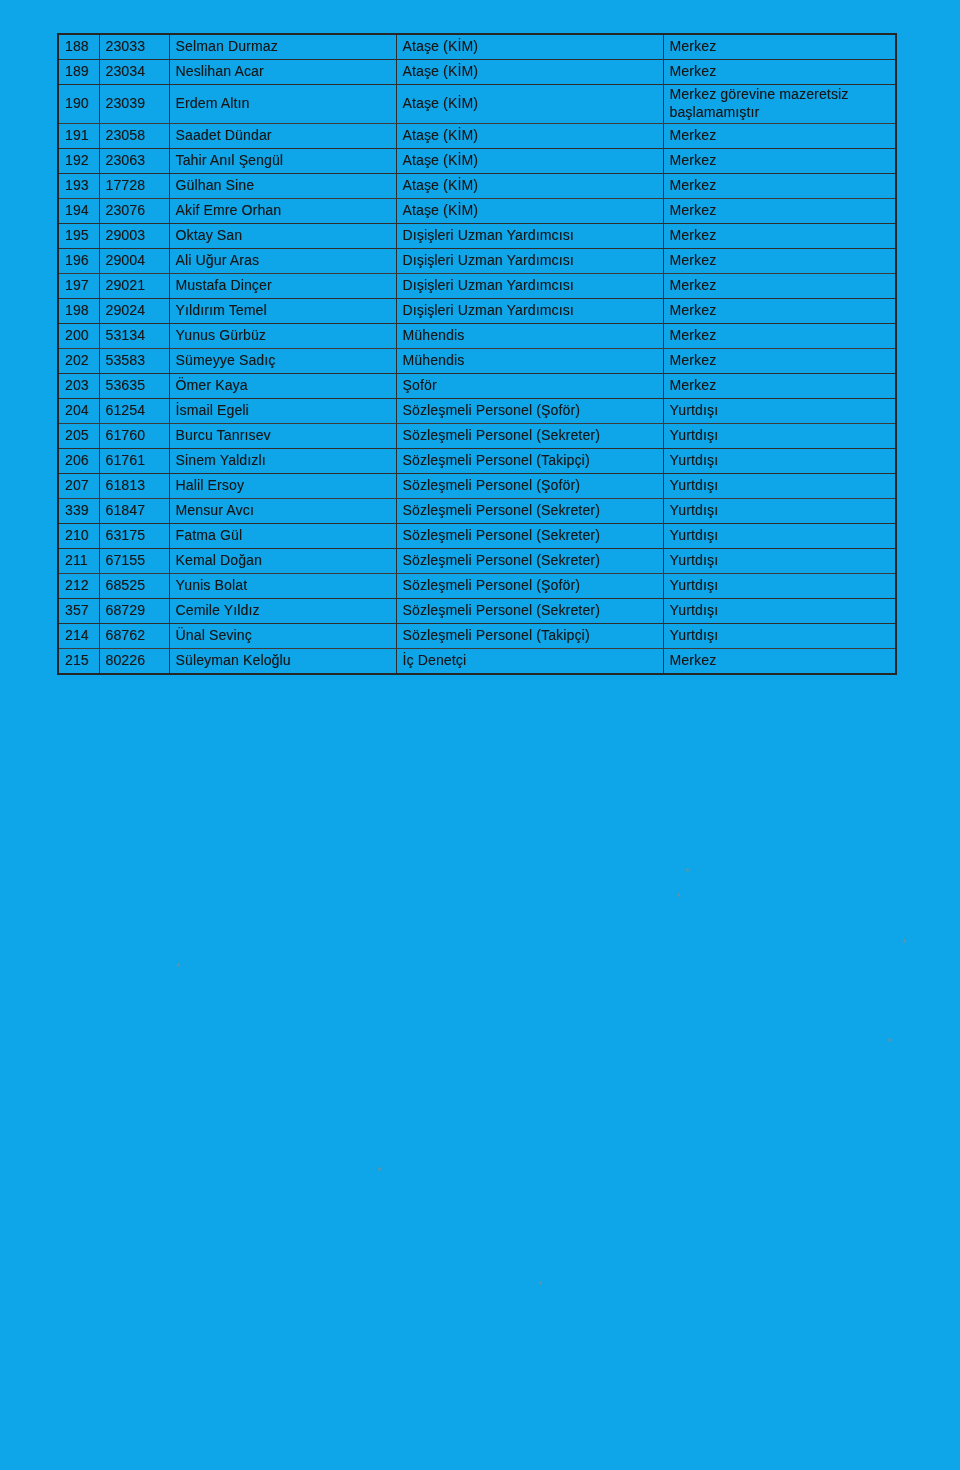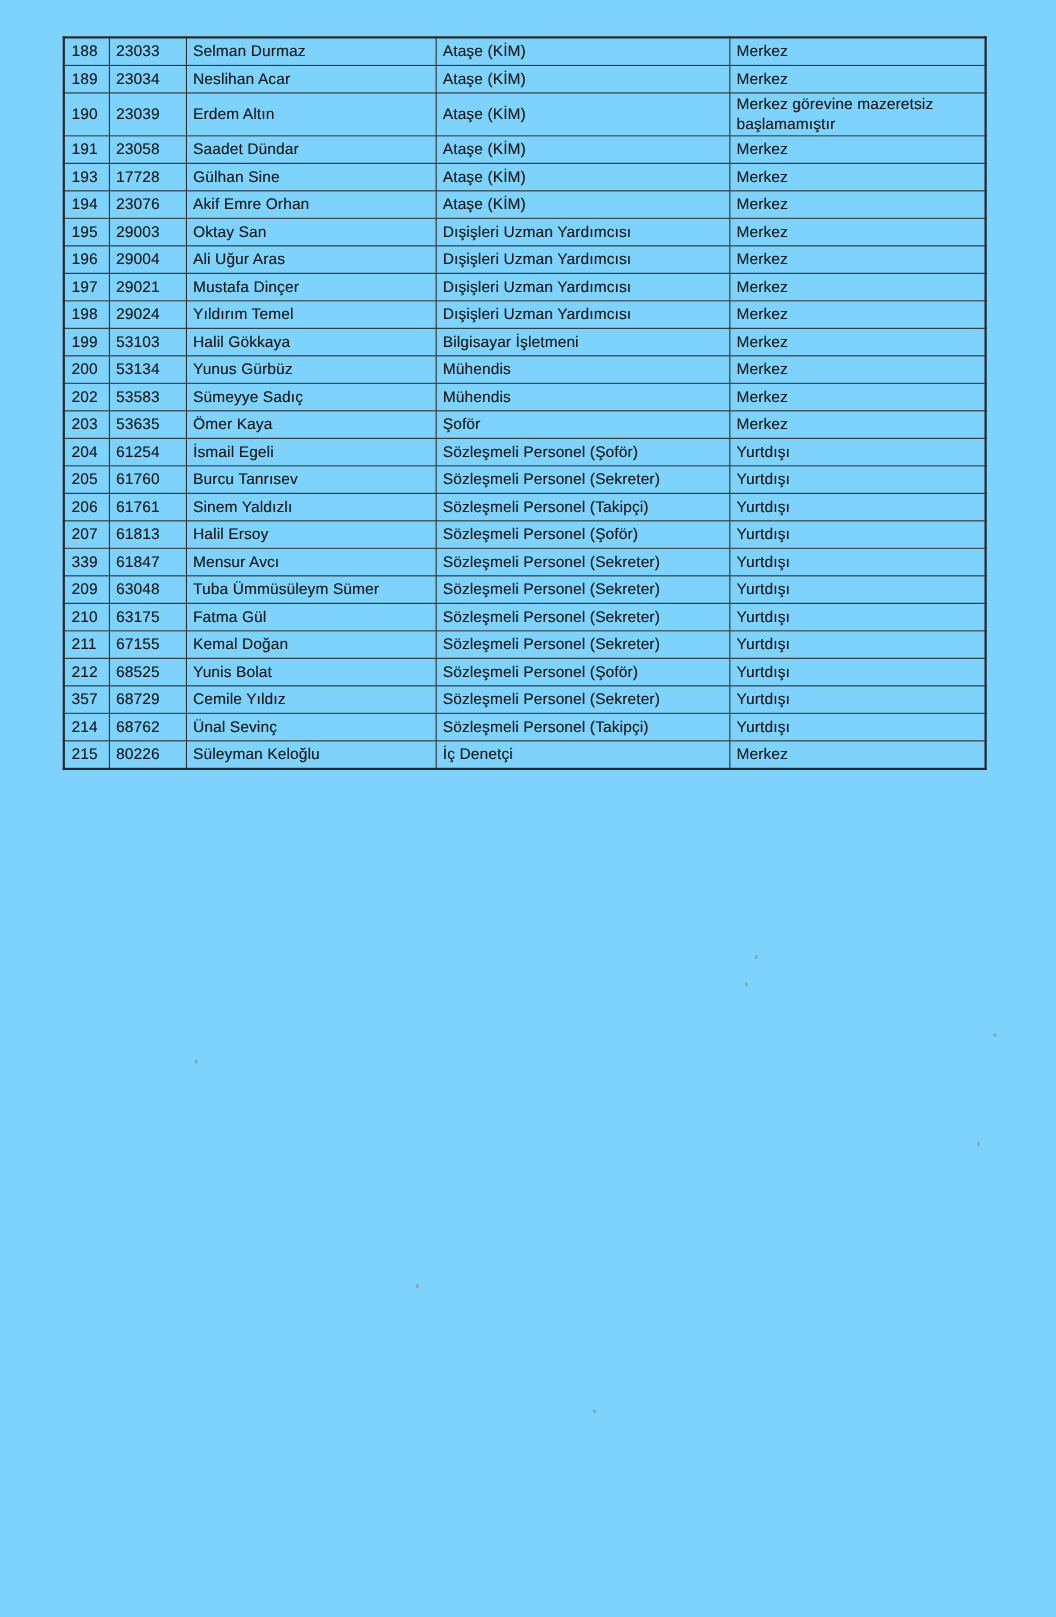--- a/index.html
+++ b/index.html
@@ -12,21 +12,21 @@
     height: 1470px;
     font-family: "Liberation Sans", sans-serif;
     position: relative;
     overflow: hidden;
   }
   .page {
     position: absolute;
     left: 0; top: 0;
     width: 960px;
     height: 1470px;
-    background: #7dd3fc;
+    background: #0ea5e9;
   }
   table.personnel-table {
     position: absolute;
     left: 57px;
     top: 33px;
     width: 838px;
     border-collapse: collapse;
     table-layout: fixed;
     border: 2px solid #262626;
   }
@@ -98,20 +98,27 @@
     <td>Merkez görevine mazeretsiz başlamamıştır</td>
   </tr>
         <tr>
     <td class="num">191</td>
     <td class="num">23058</td>
     <td>Saadet Dündar</td>
     <td>Ataşe (KİM)</td>
     <td>Merkez</td>
   </tr>
         <tr>
+    <td class="num">192</td>
+    <td class="num">23063</td>
+    <td>Tahir Anıl Şengül</td>
+    <td>Ataşe (KİM)</td>
+    <td>Merkez</td>
+  </tr>
+        <tr>
     <td class="num">193</td>
     <td class="num">17728</td>
     <td>Gülhan Sine</td>
     <td>Ataşe (KİM)</td>
     <td>Merkez</td>
   </tr>
         <tr>
     <td class="num">194</td>
     <td class="num">23076</td>
     <td>Akif Emre Orhan</td>
@@ -137,27 +144,20 @@
     <td class="num">29021</td>
     <td>Mustafa Dinçer</td>
     <td>Dışişleri Uzman Yardımcısı</td>
     <td>Merkez</td>
   </tr>
         <tr>
     <td class="num">198</td>
     <td class="num">29024</td>
     <td>Yıldırım Temel</td>
     <td>Dışişleri Uzman Yardımcısı</td>
-    <td>Merkez</td>
-  </tr>
-        <tr>
-    <td class="num">199</td>
-    <td class="num">53103</td>
-    <td>Halil Gökkaya</td>
-    <td>Bilgisayar İşletmeni</td>
     <td>Merkez</td>
   </tr>
         <tr>
     <td class="num">200</td>
     <td class="num">53134</td>
     <td>Yunus Gürbüz</td>
     <td>Mühendis</td>
     <td>Merkez</td>
   </tr>
         <tr>
@@ -199,27 +199,20 @@
     <td class="num">207</td>
     <td class="num">61813</td>
     <td>Halil Ersoy</td>
     <td>Sözleşmeli Personel (Şoför)</td>
     <td>Yurtdışı</td>
   </tr>
         <tr>
     <td class="num">339</td>
     <td class="num">61847</td>
     <td>Mensur Avcı</td>
-    <td>Sözleşmeli Personel (Sekreter)</td>
-    <td>Yurtdışı</td>
-  </tr>
-        <tr>
-    <td class="num">209</td>
-    <td class="num">63048</td>
-    <td>Tuba Ümmüsüleym Sümer</td>
     <td>Sözleşmeli Personel (Sekreter)</td>
     <td>Yurtdışı</td>
   </tr>
         <tr>
     <td class="num">210</td>
     <td class="num">63175</td>
     <td>Fatma Gül</td>
     <td>Sözleşmeli Personel (Sekreter)</td>
     <td>Yurtdışı</td>
   </tr>

